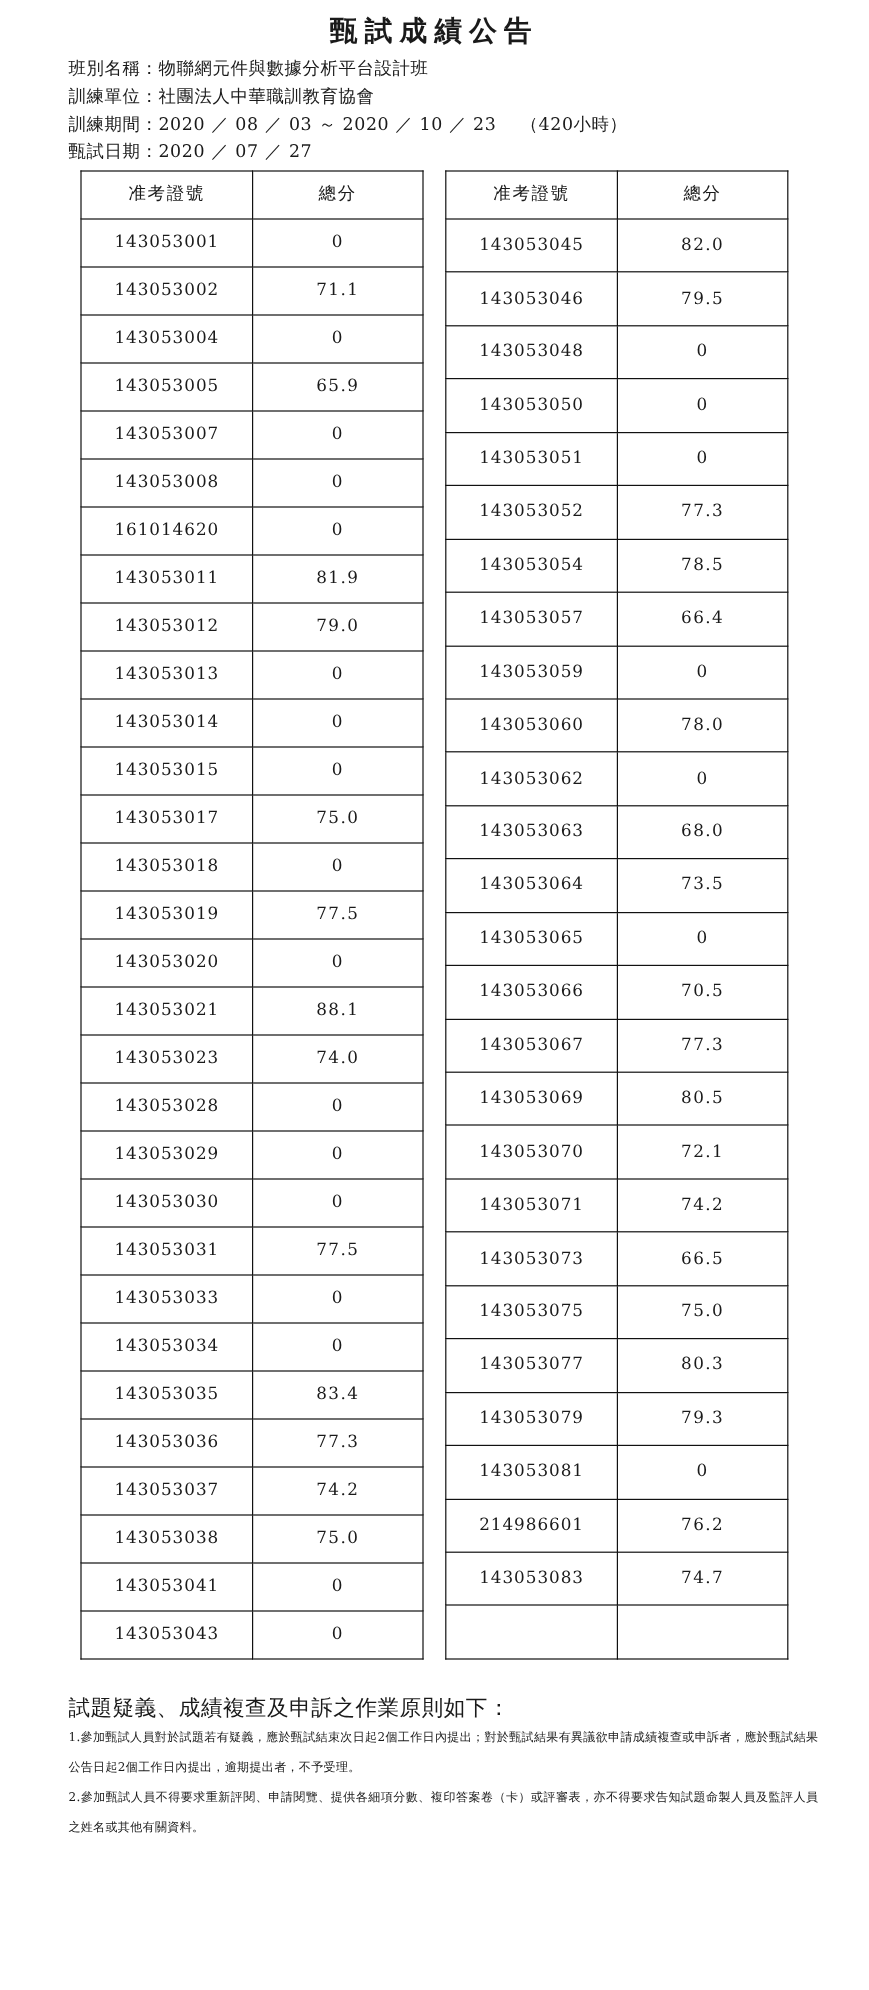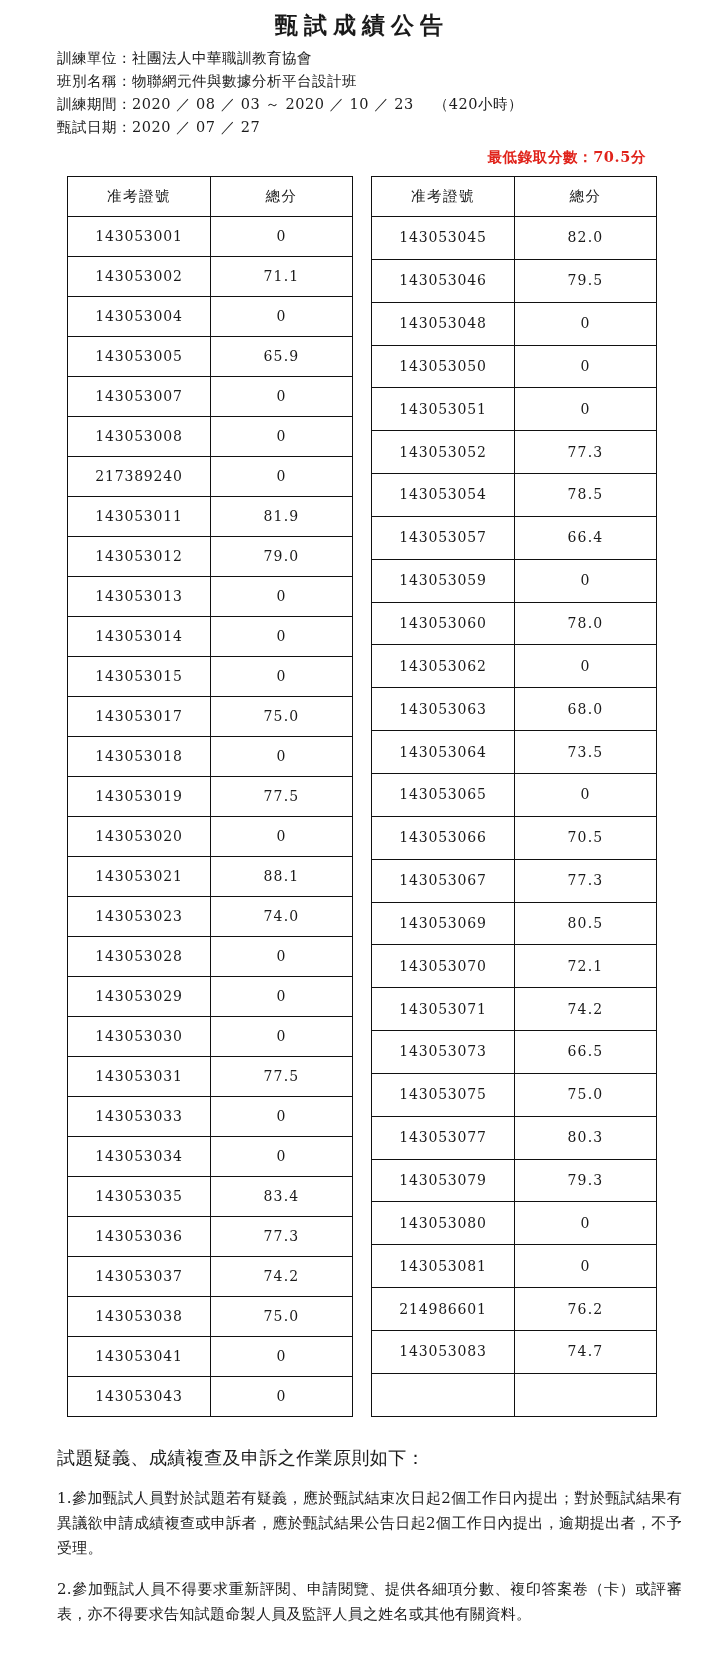--- a/index.html
+++ b/index.html
@@ -110,53 +110,49 @@
     padding-right: 42px;
     padding-top: 28px;
   }
   .notes .note-line {
     font-size: 18px;
     line-height: 25px;
     letter-spacing: 0.4px;
     text-align: justify;
   }
   .notes .note-para {
-    font-size: 15px;
+    font-size: 10px;
     line-height: 25px;
     letter-spacing: 0.3px;
     text-align: justify;
     text-justify: inter-ideograph;
-    margin-top: 16px;
   }
 </style>
 </head>
 <body>
 
 <div class="page">
 
   <h1 class="doc-title">甄試成績公告</h1>
 
   <div class="meta-block">
     <div class="meta-line">
-      <span class="lbl">訓練單位：</span><span class="val">社團法人中華職訓教育協會</span>
+      <span class="lbl">班別名稱：</span><span class="val">物聯網元件與數據分析平台設計班</span>
     </div>
     <div class="meta-line">
-      <span class="lbl">班別名稱：</span><span class="val">物聯網元件與數據分析平台設計班</span>
+      <span class="lbl">訓練單位：</span><span class="val">社團法人中華職訓教育協會</span>
     </div>
     <div class="meta-line">
       <span class="lbl">訓練期間：</span><span class="val">2020 ／ 08 ／ 03 ～ 2020 ／ 10 ／ 23 　（420小時）</span>
     </div>
     <div class="meta-line">
       <span class="lbl">甄試日期：</span><span class="val">2020 ／ 07 ／ 27</span>
     </div>
   </div>
 
-  <div class="min-score-row">
-    <span class="min-score">最低錄取分數：70.5分</span>
-  </div>
 
   <div class="tables-wrap">
 
     <table class="score-table">
       <colgroup>
           <col class="c-id">
           <col class="c-score">
         </colgroup>
       <thead>
         <tr>
@@ -183,21 +179,21 @@
           </tr>
           <tr>
             <td class="col-id">143053007</td>
             <td class="col-score">0</td>
           </tr>
           <tr>
             <td class="col-id">143053008</td>
             <td class="col-score">0</td>
           </tr>
           <tr>
-            <td class="col-id">217389240</td>
+            <td class="col-id">161014620</td>
             <td class="col-score">0</td>
           </tr>
           <tr>
             <td class="col-id">143053011</td>
             <td class="col-score">81.9</td>
           </tr>
           <tr>
             <td class="col-id">143053012</td>
             <td class="col-score">79.0</td>
           </tr>
@@ -386,24 +382,20 @@
           </tr>
           <tr>
             <td class="col-id">143053077</td>
             <td class="col-score">80.3</td>
           </tr>
           <tr>
             <td class="col-id">143053079</td>
             <td class="col-score">79.3</td>
           </tr>
           <tr>
-            <td class="col-id">143053080</td>
-            <td class="col-score">0</td>
-          </tr>
-          <tr>
             <td class="col-id">143053081</td>
             <td class="col-score">0</td>
           </tr>
           <tr>
             <td class="col-id">214986601</td>
             <td class="col-score">76.2</td>
           </tr>
           <tr>
             <td class="col-id">143053083</td>
             <td class="col-score">74.7</td>

